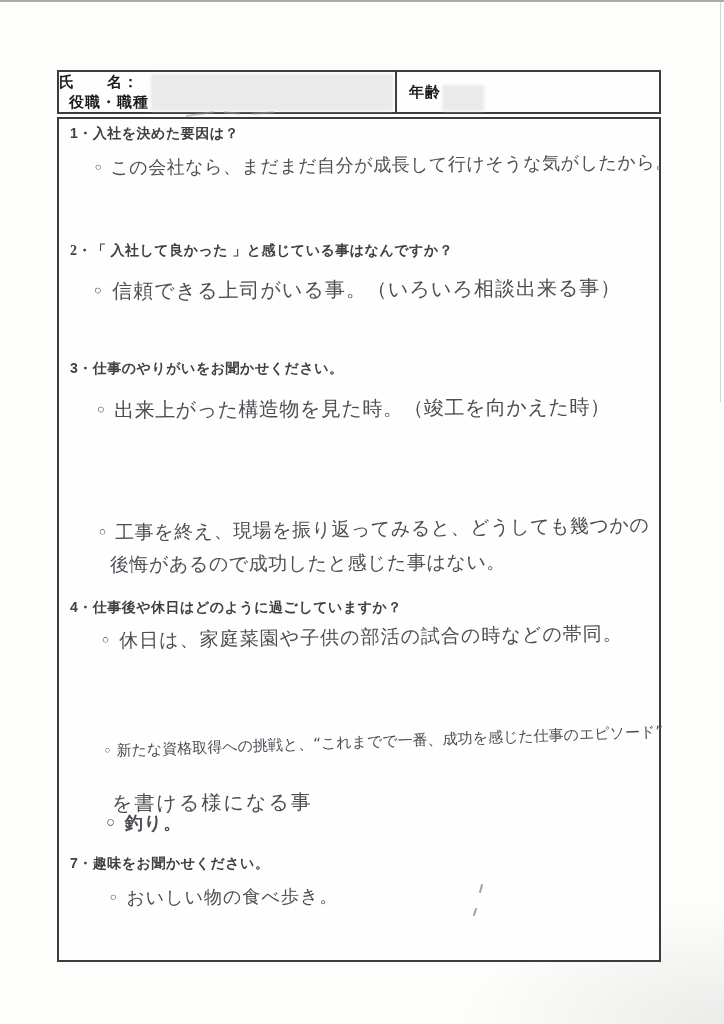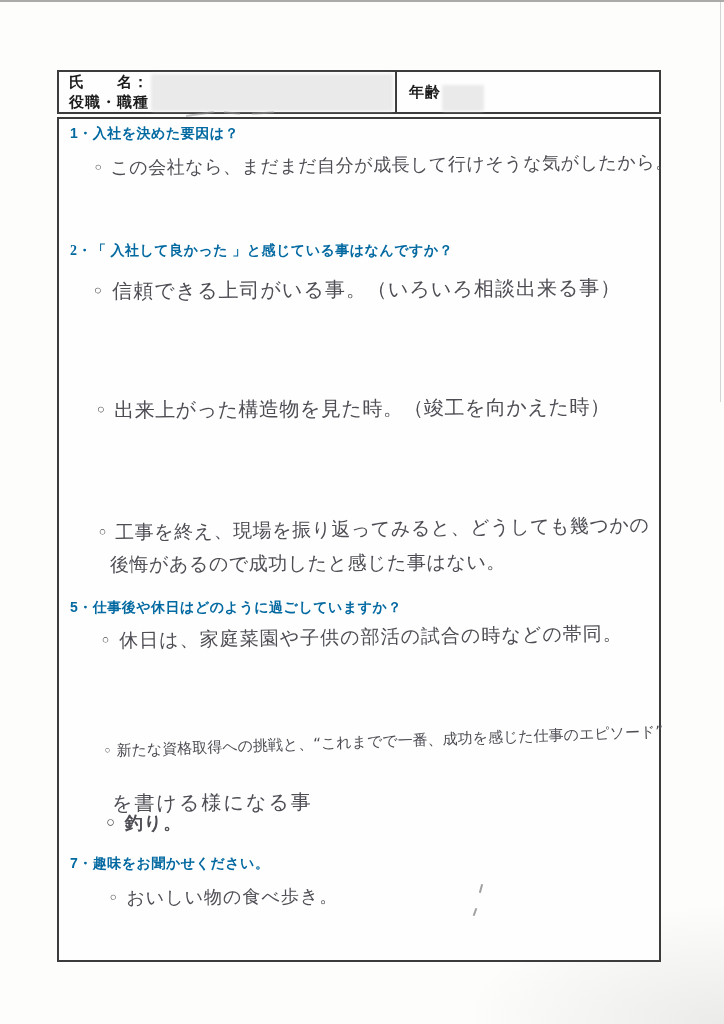--- a/index.html
+++ b/index.html
@@ -10,36 +10,36 @@
   
   .scan-top{position:absolute;top:0;left:0;width:100%;height:2px;background:#8e8e8e;opacity:.75;}
   .scan-right{position:absolute;top:2px;right:3px;width:1px;height:400px;background:#b8b8b8;opacity:.6;}
   .shade-br{position:absolute;right:0;bottom:0;width:260px;height:120px;
     background:radial-gradient(ellipse at bottom right, rgba(180,180,180,.25), rgba(255,255,255,0) 70%);}
   
   .header-table{position:absolute;left:57px;top:70px;width:604px;height:44px;
     border:2px solid #3c3c3c;background:#fefefe;box-sizing:border-box;}
   .header-divider{position:absolute;left:336px;top:0;width:2px;height:100%;background:#3c3c3c;}
   .hlabel{font-weight:bold;font-size:15px;color:#1c1c1c;letter-spacing:1px;white-space:nowrap;}
-  .row-name{position:absolute;left:10px;top:1px;}
+  .row-name{position:absolute;left:0;top:1px;}
   .row-role{position:absolute;left:10px;top:21px;}
   .age-label{position:absolute;left:350px;top:11px;}
   .redact{position:absolute;background:#eaeaea;filter:blur(1.5px);border-radius:2px;}
   .redact-name{left:92px;top:2px;width:242px;height:37px;}
   .redact-age{left:383px;top:13px;width:42px;height:26px;}
   
   .remnant{position:absolute;background:#979797;opacity:.55;}
   .remnant-1{left:186px;top:113px;width:28px;height:2px;transform:rotate(-8deg);}
   .remnant-2{left:224px;top:112px;width:16px;height:2px;transform:rotate(6deg);}
   .remnant-3{left:252px;top:112px;width:22px;height:2px;transform:rotate(-4deg);}
   
   .main-box{position:absolute;left:57px;top:117px;width:604px;height:845px;
     border:2px solid #3c3c3c;background:#fefefe;box-sizing:border-box;}
   
-  .q-label{position:absolute;font-weight:bold;font-size:14px;color:#0369a1;
+  .q-label{position:absolute;font-weight:bold;font-size:14px;color:#404040;
     letter-spacing:.5px;white-space:nowrap;}
   
   .hand{position:absolute;color:#4d4d54;white-space:nowrap;transform-origin:left center;
     font-family:"DejaVu Sans",sans-serif;}
   #q1-label{left:70px;top:125px;} #a1-0{left:93px;top:156px;font-size:18px;letter-spacing:.5px;transform:rotate(-.6deg);}
   #q2-label{left:70px;top:242px;font-family:Liberation Serif, serif;} #a2-0{left:92px;top:278px;font-size:20px;letter-spacing:1px;transform:rotate(-.4deg);}
   #q3-label{left:70px;top:360px;} #a3-0{left:95px;top:397px;font-size:20px;letter-spacing:.5px;transform:rotate(-.4deg);}
   #q4-label{left:70px;top:486px;} #a4-0{left:97px;top:520px;font-size:19px;letter-spacing:.5px;transform:rotate(-.8deg);}
   #a4-1{left:110px;top:552px;font-size:19px;letter-spacing:.5px;transform:rotate(-.4deg);}
   #q5-label{left:70px;top:599px;} #a5-0{left:100px;top:628px;font-size:19px;letter-spacing:1px;transform:rotate(-.8deg);}
@@ -75,26 +75,27 @@
   <div class="remnant remnant-3"></div>
 
   <div class="main-box"></div>
 
   <div class="q-label" id="q1-label">1・入社を決めた要因は？</div>
   <div class="hand" id="a1-0">◦ この会社なら、まだまだ自分が成長して行けそうな気がしたから。</div>
 
   <div class="q-label" id="q2-label">2・「 入社して良かった 」と感じている事はなんですか？</div>
   <div class="hand" id="a2-0">◦ 信頼できる上司がいる事。（いろいろ相談出来る事）</div>
 
+  <div class="q-label" id="q3-label">3・仕事のやりがいをお聞かせください。</div>
   <div class="hand" id="a3-0">◦ 出来上がった構造物を見た時。（竣工を向かえた時）</div>
 
   <div class="hand" id="a4-0">◦ 工事を終え、現場を振り返ってみると、どうしても幾つかの</div>
   <div class="hand" id="a4-1">後悔があるので成功したと感じた事はない。</div>
 
-  <div class="q-label" id="q5-label">5・仕事後や休日はどのように過ごしていますか？</div>
+  <div class="q-label" id="q5-label">4・仕事後や休日はどのように過ごしていますか？</div>
   <div class="hand" id="a5-0">◦ 休日は、家庭菜園や子供の部活の試合の時などの帯同。</div>
 
   <div class="hand" id="a6-0">◦ 新たな資格取得への挑戦と、“これまでで一番、成功を感じた仕事のエピソード”</div>
   <div class="hand" id="a6-1">を書ける様になる事</div>
 
   <div class="q-label" id="q7-label">7・趣味をお聞かせください。</div>
   <div class="hand" id="a7-0">◦ 釣り。</div>
   <div class="hand" id="a7-1">◦ おいしい物の食べ歩き。</div>
 
   <div class="stray stray-1"></div>

